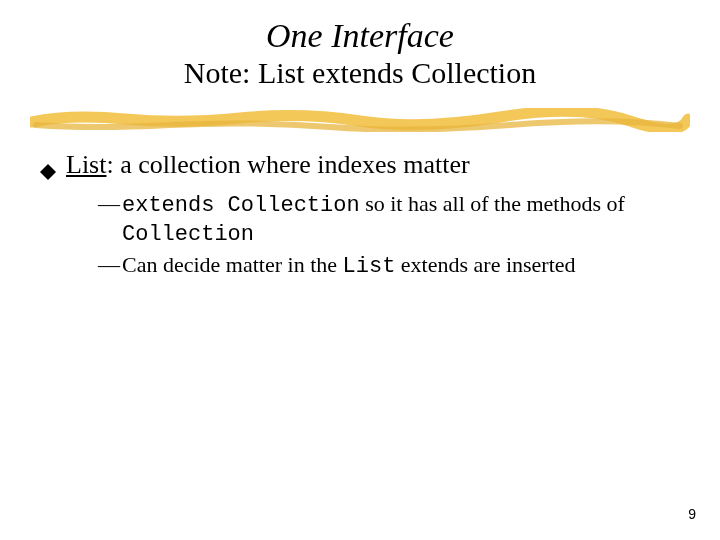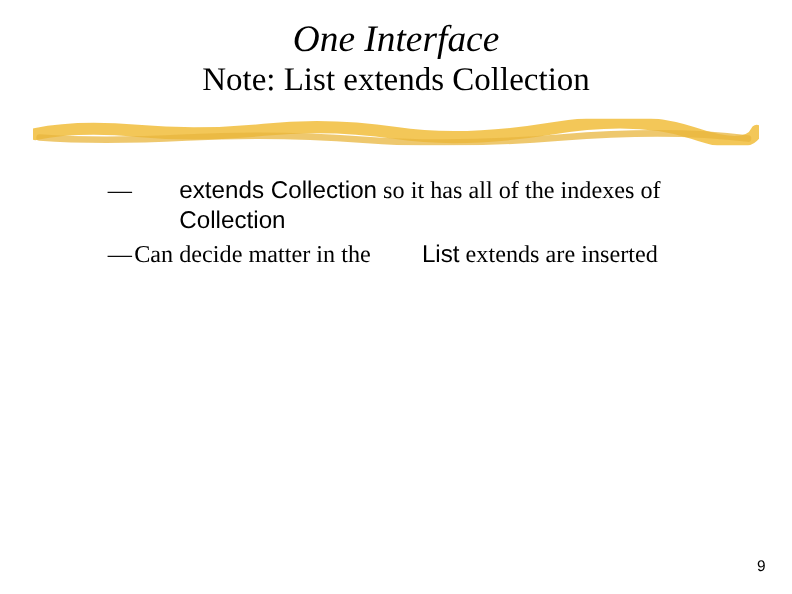--- a/index.html
+++ b/index.html
@@ -69,22 +69,21 @@
     padding-left: 24px;
     margin-bottom: 4px;
   }
   .l2-item .dash {
     position: absolute;
     left: 0;
     top: 0;
     font-family: "Times New Roman", Times, serif;
   }
   .mono {
-    font-family: Liberation Sans, sans-serif;
-    margin-left: 41px;
+    font-family: Liberation Mono, monospace;
   }
   .pagenum {
     position: absolute;
     right: 24px;
     bottom: 18px;
     font-size: 14px;
     font-family: Arial, sans-serif;
     color: #000;
   }
 </style>
@@ -97,25 +96,33 @@
   <div class="subtitle">Note: List extends Collection</div>
 
   <div class="underline-wrap">
     <svg width="660" height="24" viewBox="0 0 660 24">
       <path d="M2 14 Q 40 6, 95 11 T 210 10 T 330 13 T 470 9 T 600 13 T 658 11" stroke="#f2c24a" stroke-width="11" fill="none" stroke-linecap="round" opacity="0.92"></path>
       <path d="M6 17 Q 60 21, 140 17 T 300 19 T 480 17 T 650 18" stroke="#e8b53e" stroke-width="6" fill="none" stroke-linecap="round" opacity="0.75"></path>
     </svg>
   </div>
 
   <div class="body">
+    <div class="l1">
+      <span class="diamond">
+        <svg width="16" height="16" viewBox="0 0 16 16">
+            <polygon points="8,0 16,8 8,16 0,8" fill="#000"></polygon>
+          </svg>
+      </span>
+      <span class="l1-term">List</span><span>: a collection where indexes matter</span>
+    </div>
 
     <div class="l2">
       <div class="l2-item">
         <span class="dash">—</span>
-        <span class="mono">extends Collection</span><span> so it has all of the indexes of </span><span class="mono">Collection</span>
+        <span class="mono">extends Collection</span><span> so it has all of the methods of </span><span class="mono">Collection</span>
       </div>
       <div class="l2-item">
         <span class="dash">—</span>
         <span>Can decide matter in the </span><span class="mono">List</span><span> extends are inserted</span>
       </div>
     </div>
   </div>
 
   <div class="pagenum">9</div>
 </div>

